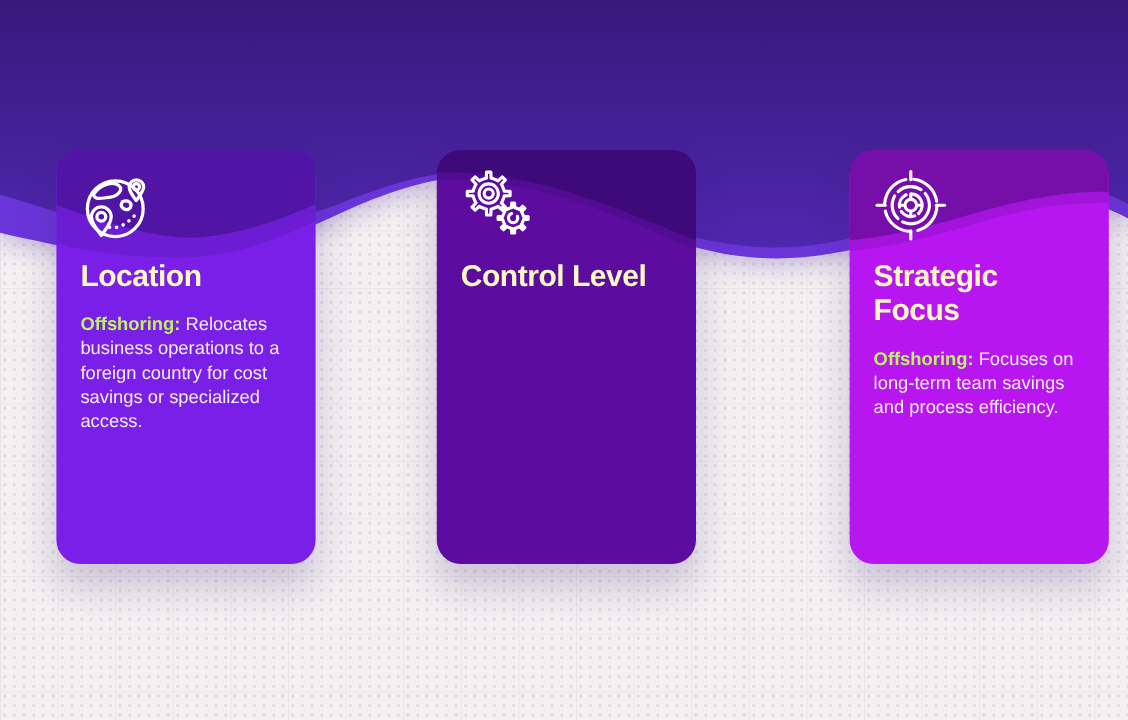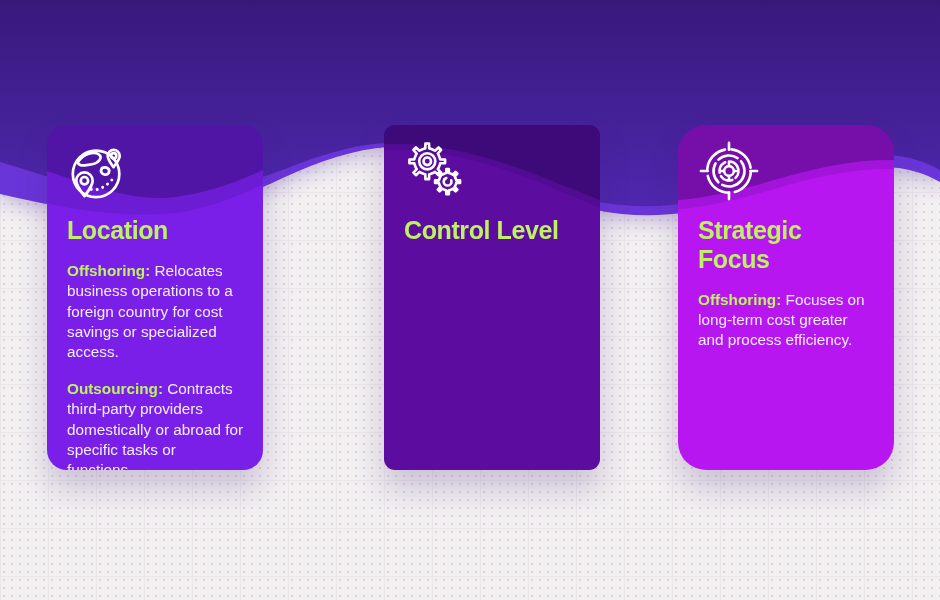--- a/index.html
+++ b/index.html
@@ -11,28 +11,28 @@
       linear-gradient(#e9e5e9 1px, transparent 1px),
       linear-gradient(90deg,#e9e5e9 1px, transparent 1px),
       radial-gradient(#d9d3da 1px, transparent 1.4px);
     background-size:48px 48px,48px 48px,8px 8px;
   }
   .wave-svg{position:absolute;top:0;left:0;width:940px;height:260px;display:block;}
   .card{
     position:absolute;top:125px;width:216px;height:345px;border-radius:20px;
     overflow:hidden;box-shadow:0 18px 30px rgba(70,30,120,.22);
   }
-  .card.c0{left:47px;} .card.c1{left:384px;border-radius:11px;} .card.c2{left:678px;border-radius:28px;}
+  .card.c0{left:47px;} .card.c1{left:364px;} .card.c2{left:708px;}
   .card-wave{position:absolute;top:0;left:0;width:100%;height:110px;display:block;}
   .card-inner{position:relative;z-index:1;padding:15px 20px 0 20px;color:#fff;}
   .icon{width:62px;height:62px;display:block;}
   .icon svg{width:62px;height:62px;display:block;}
   .card-title{
     margin:14px 0 0 0;font-size:25px;font-weight:700;letter-spacing:-.4px;
-    line-height:1.15;color:#bef264;
+    line-height:1.15;color:#fef9c3;
   }
   .para{margin:16px 0 0 0;font-size:15.3px;line-height:20.4px;color:#f3edfc;}
   .para b{color:#bef264;font-weight:700;}
 </style>
 </head>
 <body>
 
 <div class="canvas">
 
   <svg class="wave-svg" viewBox="0 0 940 260" preserveAspectRatio="none" aria-hidden="true">
@@ -66,21 +66,20 @@
           <path d="M36 29 C 41 27 45 30 43 34 C 41 37 36 36 35 32 Z"></path>
           <path d="M25 51 C 33 53 42 47 50 37" stroke-dasharray="0.1 6" stroke-width="3"></path>
           <path d="M18 58 C 12.5 50.5 9.5 46.5 9.5 42 A 8.5 8.5 0 1 1 26.5 42 C 26.5 46.5 23.5 50.5 18 58 Z"></path>
           <circle cx="18" cy="42" r="3.8"></circle>
           <path d="M48 28 C 44 22.5 42 19.8 42 16.4 A 6.2 6.2 0 1 1 54.4 16.4 C 54.4 19.8 52 22.5 48 28 Z"></path>
           <circle cx="48.2" cy="16.2" r="2.7"></circle>
         </svg>
       </span>
       <h2 class="card-title">Location</h2>
       <p class="para"><b>Offshoring:</b><span> Relocates business operations to a foreign country for cost savings or specialized access.</span></p>
-      <p class="para"><b>Outsourcing:</b><span> Contracts third-party providers domestically or abroad for specific tasks or functions.</span></p>
     </div>
   </div>
 
   <div class="card c1" style="background: rgb(92, 13, 160);">
     <svg class="card-wave" viewBox="0 0 216 110" preserveAspectRatio="none" aria-hidden="true">
       <path fill="rgba(18,8,64,0.13)" d="M0,25 C 30,24 60,28 92,36 C 140,49 180,68 216,83 L216,0 L0,0 Z"></path>
       <path fill="rgba(18,8,64,0.30)" d="M0,19 C 30,18 60,22 92,30 C 140,43 180,61 216,75 L216,0 L0,0 Z"></path>
     </svg>
     <div class="card-inner">
       <span class="icon">
@@ -112,17 +111,17 @@
           <circle cx="32" cy="32" r="16" stroke-dasharray="21 5" transform="rotate(40 32 32)"></circle>
           <circle cx="32" cy="32" r="9.8" stroke-dasharray="13 4" transform="rotate(-30 32 32)"></circle>
           <circle cx="32" cy="32" r="5"></circle>
           <line x1="32" y1="23.5" x2="32" y2="26.5"></line>
           <line x1="32" y1="37.5" x2="32" y2="40.5"></line>
           <line x1="23.5" y1="32" x2="26.5" y2="32"></line>
           <line x1="37.5" y1="32" x2="40.5" y2="32"></line>
         </svg>
       </span>
       <h2 class="card-title">Strategic Focus</h2>
-      <p class="para"><b>Offshoring:</b><span> Focuses on long-term cost greater and process efficiency.</span></p>
+      <p class="para"><b>Offshoring:</b><span> Focuses on long-term team savings and process efficiency.</span></p>
     </div>
   </div>
 
 </div>
 
 </body></html>

